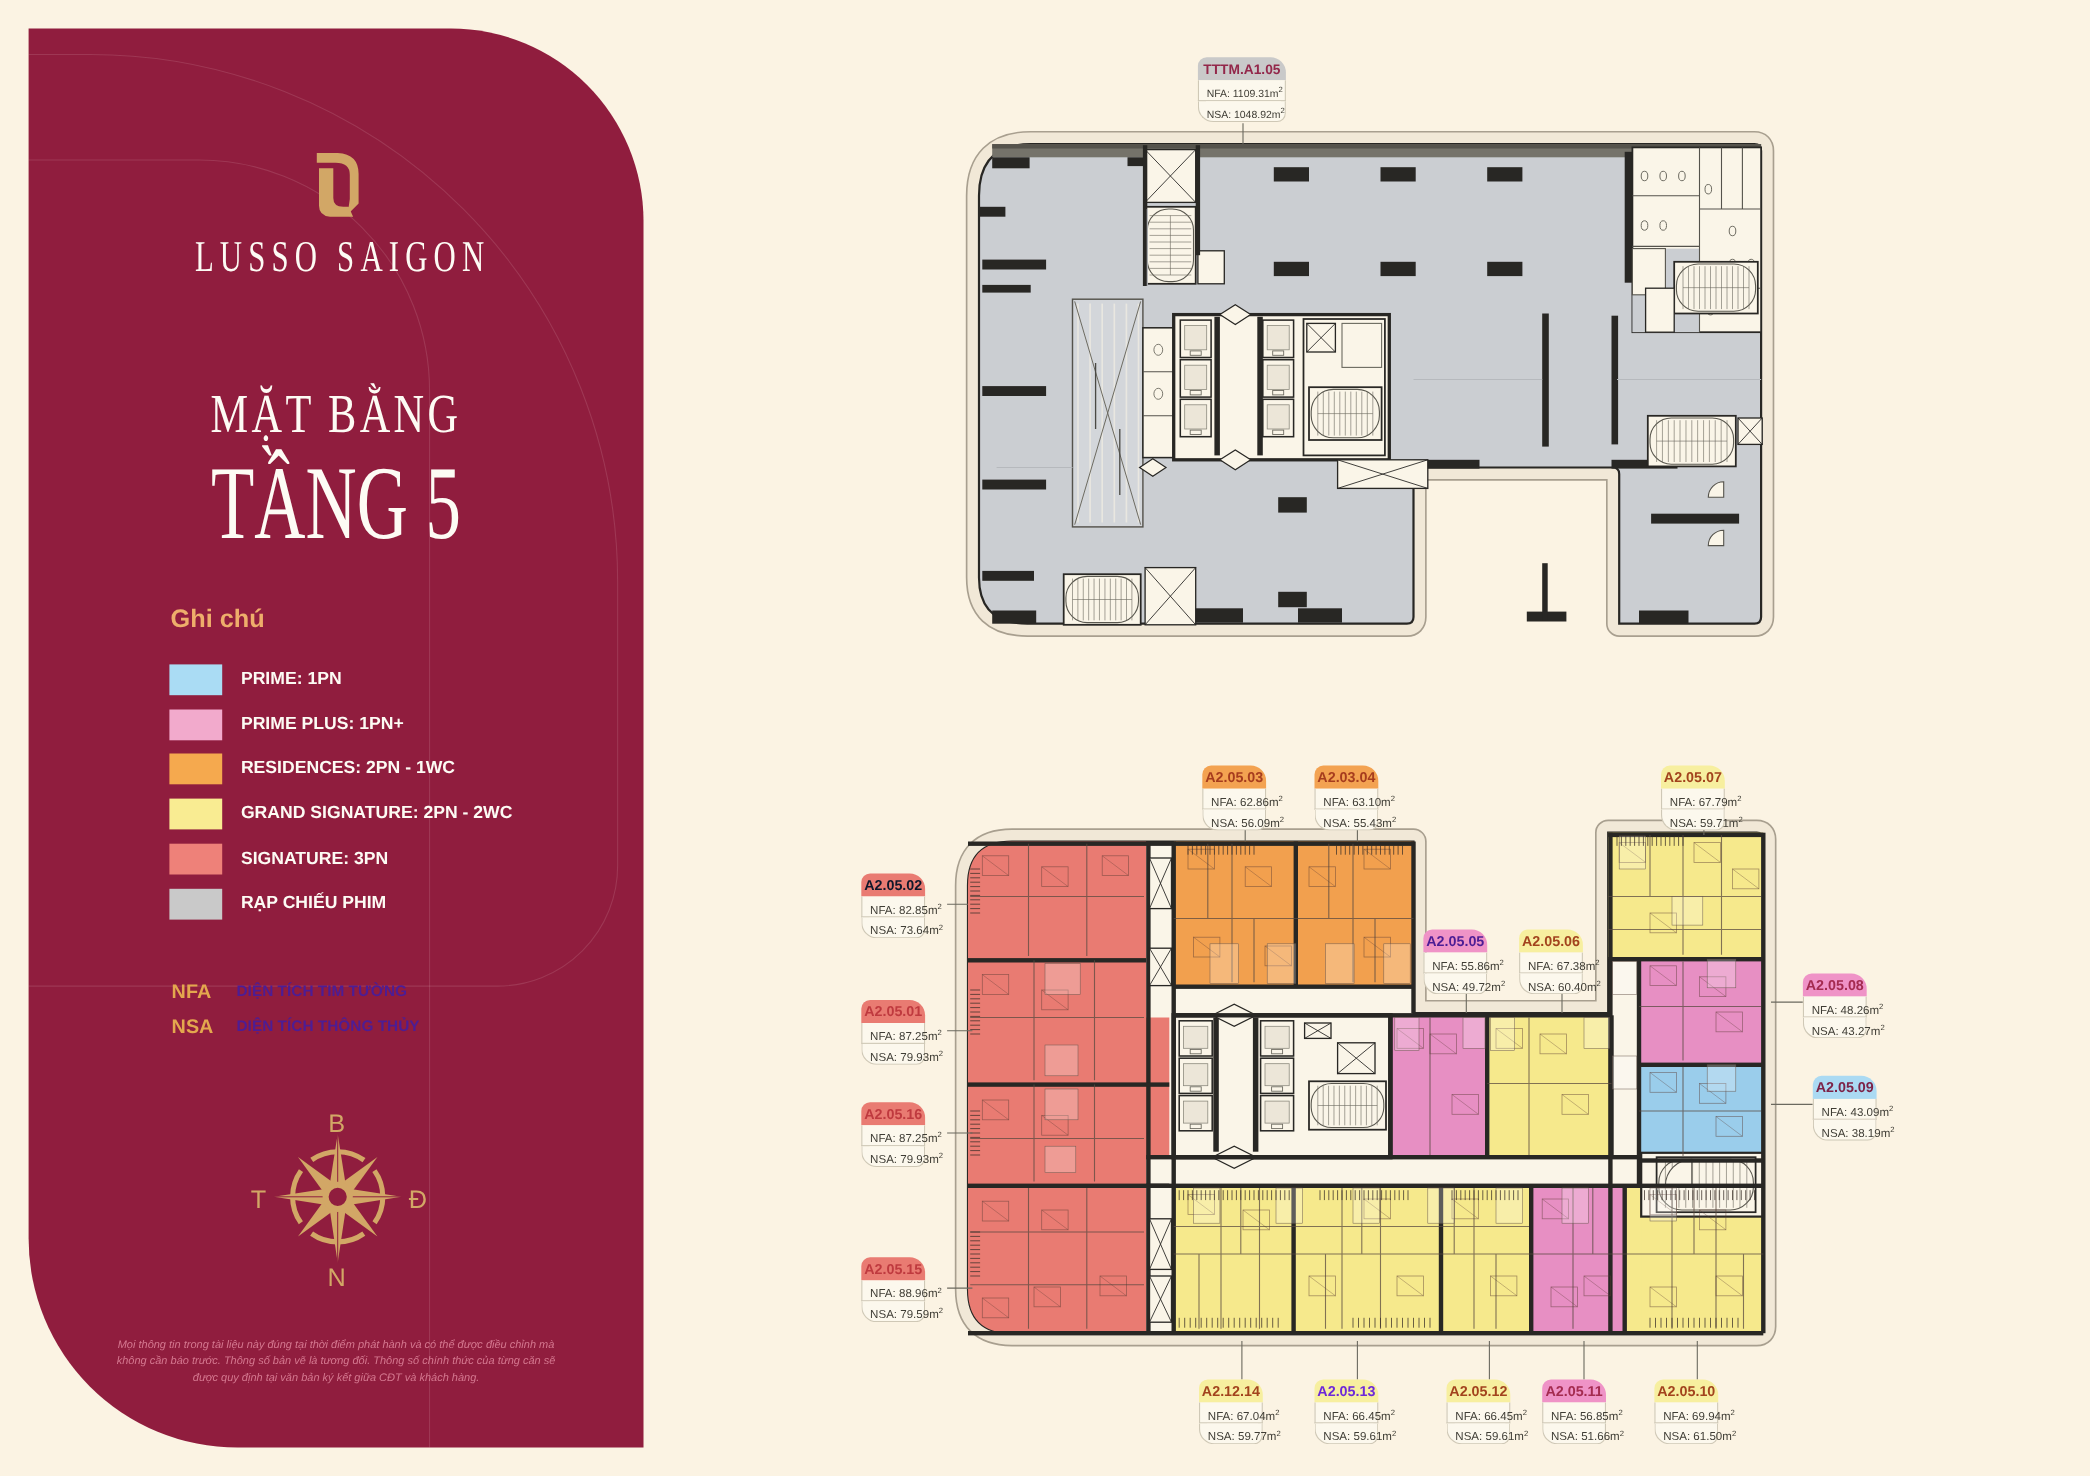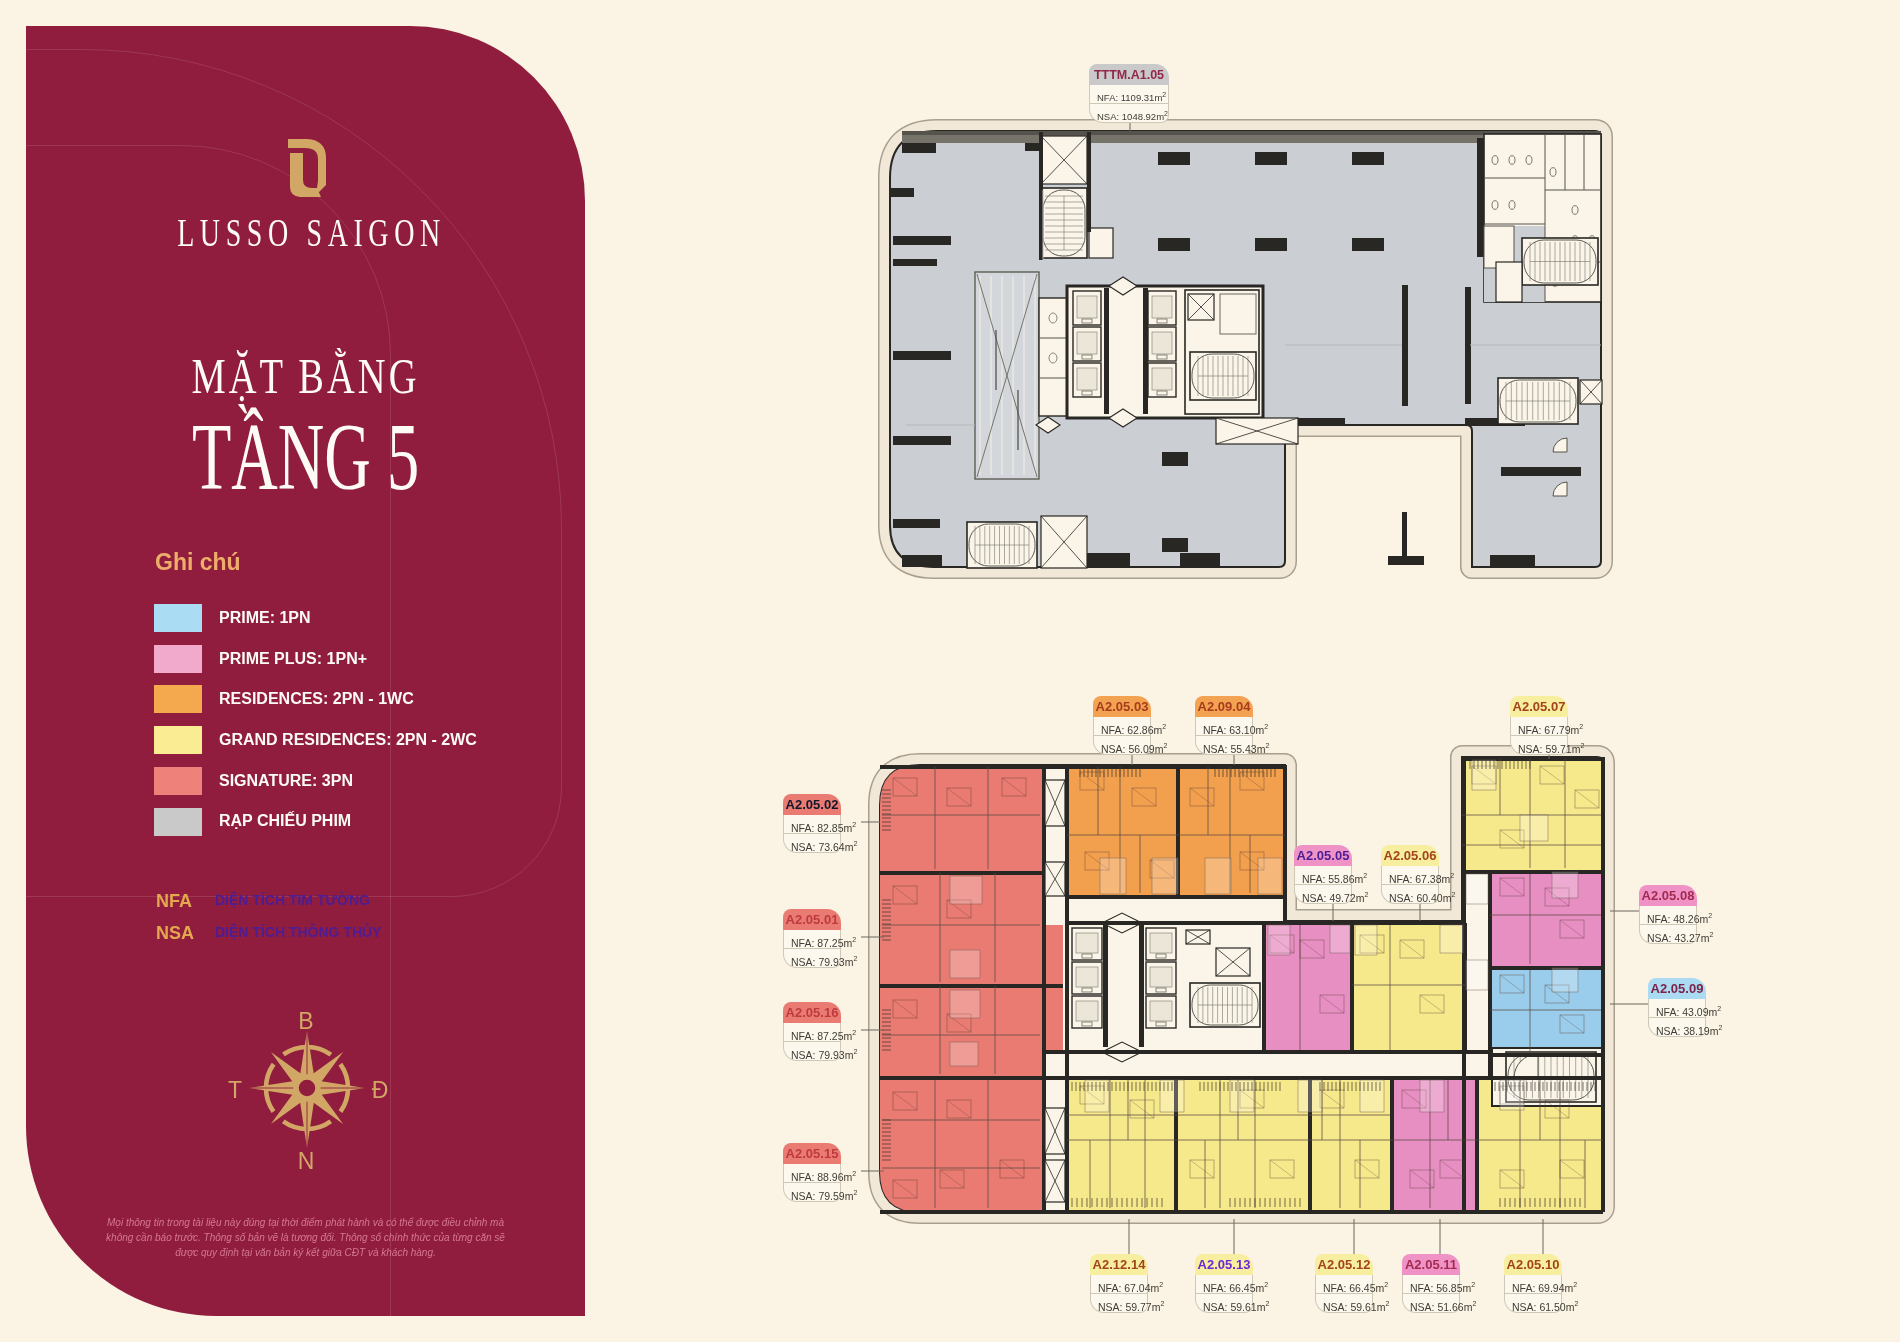--- a/index.html
+++ b/index.html
@@ -21,21 +21,21 @@
 .nfal{position:absolute;left:156px;color:#e3a74e;font-size:18px;font-weight:bold;}
 .nfad{position:absolute;left:215px;color:#4c1d95;font-size:14px;font-weight:bold;}
 #fine{position:absolute;left:26px;top:1216px;width:559px;text-align:center;color:rgba(225,135,157,0.85);
   font-size:10px;font-style:italic;line-height:14.8px;white-space:nowrap;}
 .card{position:absolute;width:58px;z-index:5;}
 .ch{height:21px;line-height:22px;text-align:center;font-weight:bold;font-size:13px;
   border-radius:8px 14px 0 0;}
 .cr{height:18px;line-height:19px;background:#fcf8ed;border:1px solid #cfc8b6;border-top:none;
   font-size:10.5px;color:#3f3d35;padding-left:7px;}
 .cr sup{font-size:7px;}
-.cardw{width:80px;margin-top:12px;}
+.cardw{width:80px;}
 .cardw .cr{font-size:9.5px;}
 .cardw .ch{font-size:12.5px;}
 .cr2{border-radius:0 0 8px 14px;}
 svg{position:absolute;left:0;top:0;}
 </style></head>
 <body>
 <div id="page">
 <svg width="1900" height="1342" viewBox="0 0 1900 1342">
 <path d="M890,525 L890,178 Q890,131 937,131 L1595,131 Q1601,131 1601,137 L1601,561 Q1601,567 1595,567 L1472,567 L1472,431 Q1472,425 1466,425 L1291,425 Q1285,425 1285,431 L1285,561 Q1285,567 1279,567 L934,567 Q890,567 890,525 Z" fill="none" stroke="#a89f8f" stroke-width="24" stroke-linejoin="round"></path>
 <path d="M890,525 L890,178 Q890,131 937,131 L1595,131 Q1601,131 1601,137 L1601,561 Q1601,567 1595,567 L1472,567 L1472,431 Q1472,425 1466,425 L1291,425 Q1285,425 1285,431 L1285,561 Q1285,567 1279,567 L934,567 Q890,567 890,525 Z" fill="none" stroke="#f1e8d7" stroke-width="21" stroke-linejoin="round"></path>
@@ -421,21 +421,21 @@
 <div id="mb">MẶT BẰNG</div>
 <div id="t5">TẦNG 5</div>
 <div id="ghichu">Ghi chú</div>
 <div class="sw" style="top:604px;background:#aadcf4"></div>
     <div class="swl" style="top:603px">PRIME: 1PN</div>
 <div class="sw" style="top:645px;background:#f2aacc"></div>
     <div class="swl" style="top:644px">PRIME PLUS: 1PN+</div>
 <div class="sw" style="top:685px;background:#f5a94e"></div>
     <div class="swl" style="top:684px">RESIDENCES: 2PN - 1WC</div>
 <div class="sw" style="top:726px;background:#f9ec92"></div>
-    <div class="swl" style="top:725px">GRAND RESIDENCES: 2PN - 2WC</div>
+    <div class="swl" style="top:725px">GRAND SIGNATURE: 2PN - 2WC</div>
 <div class="sw" style="top:767px;background:#ee8179"></div>
     <div class="swl" style="top:766px">SIGNATURE: 3PN</div>
 <div class="sw" style="top:808px;background:#c9c9c9"></div>
     <div class="swl" style="top:806px">RẠP CHIẾU PHIM</div>
 
 <div class="nfal" style="top:891px">NFA</div>
     <div class="nfad" style="top:892px">DIỆN TÍCH TIM TƯỜNG</div>
 <div class="nfal" style="top:923px">NSA</div>
     <div class="nfad" style="top:924px">DIỆN TÍCH THÔNG THỦY</div>
 <div id="fine">Mọi thông tin trong tài liệu này đúng tại thời điểm phát hành và có thể được điều chỉnh mà<br>
@@ -465,21 +465,21 @@
       <div class="ch" style="background:#e97b72;color:#bf3a3f">A2.05.15</div>
       <div class="cr">NFA:&nbsp;88.96m<sup>2</sup></div>
       <div class="cr cr2">NSA:&nbsp;79.59m<sup>2</sup></div>
     </div>
 <div class="card" style="left:1093px;top:696px">
       <div class="ch" style="background:#f3a251;color:#a63c1e">A2.05.03</div>
       <div class="cr">NFA:&nbsp;62.86m<sup>2</sup></div>
       <div class="cr cr2">NSA:&nbsp;56.09m<sup>2</sup></div>
     </div>
 <div class="card" style="left:1195px;top:696px">
-      <div class="ch" style="background:#f3a251;color:#a63c1e">A2.09.04</div>
+      <div class="ch" style="background:#f3a251;color:#a63c1e">A2.03.04</div>
       <div class="cr">NFA:&nbsp;63.10m<sup>2</sup></div>
       <div class="cr cr2">NSA:&nbsp;55.43m<sup>2</sup></div>
     </div>
 <div class="card" style="left:1510px;top:696px">
       <div class="ch" style="background:#f7ef9f;color:#a2431d">A2.05.07</div>
       <div class="cr">NFA:&nbsp;67.79m<sup>2</sup></div>
       <div class="cr cr2">NSA:&nbsp;59.71m<sup>2</sup></div>
     </div>
 <div class="card" style="left:1294px;top:845px">
       <div class="ch" style="background:#ef93c7;color:#4c1d95">A2.05.05</div>

